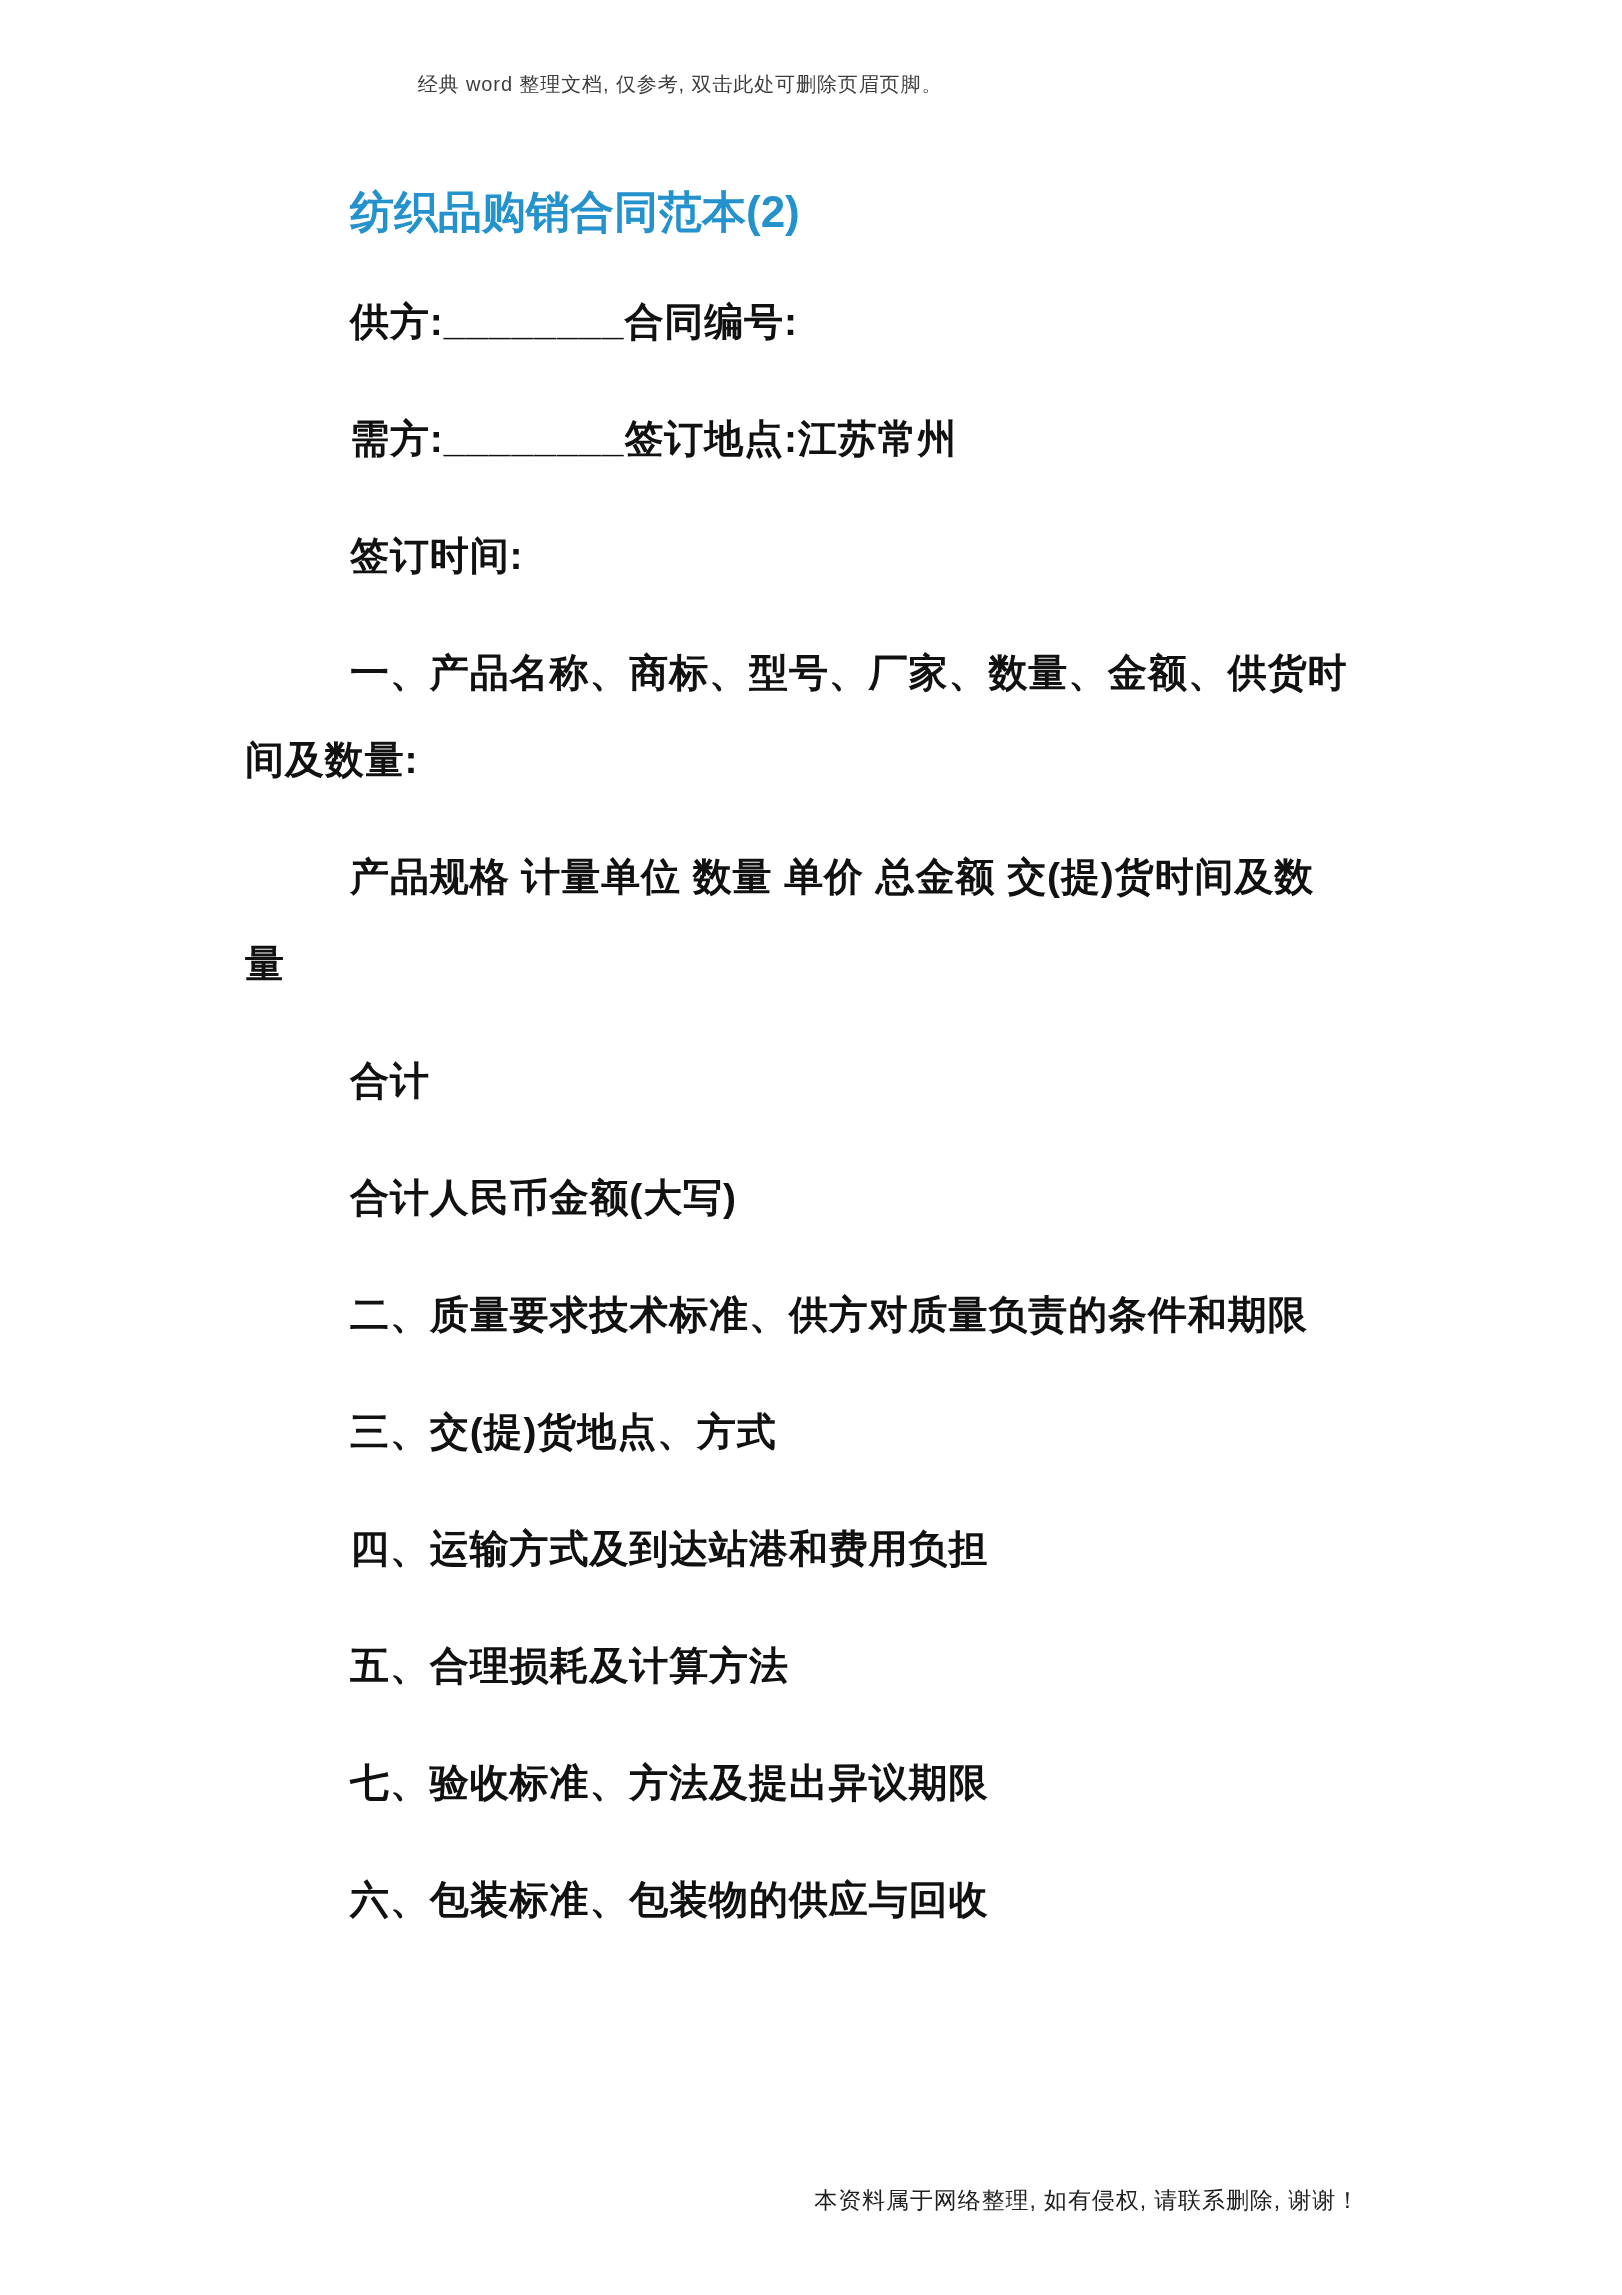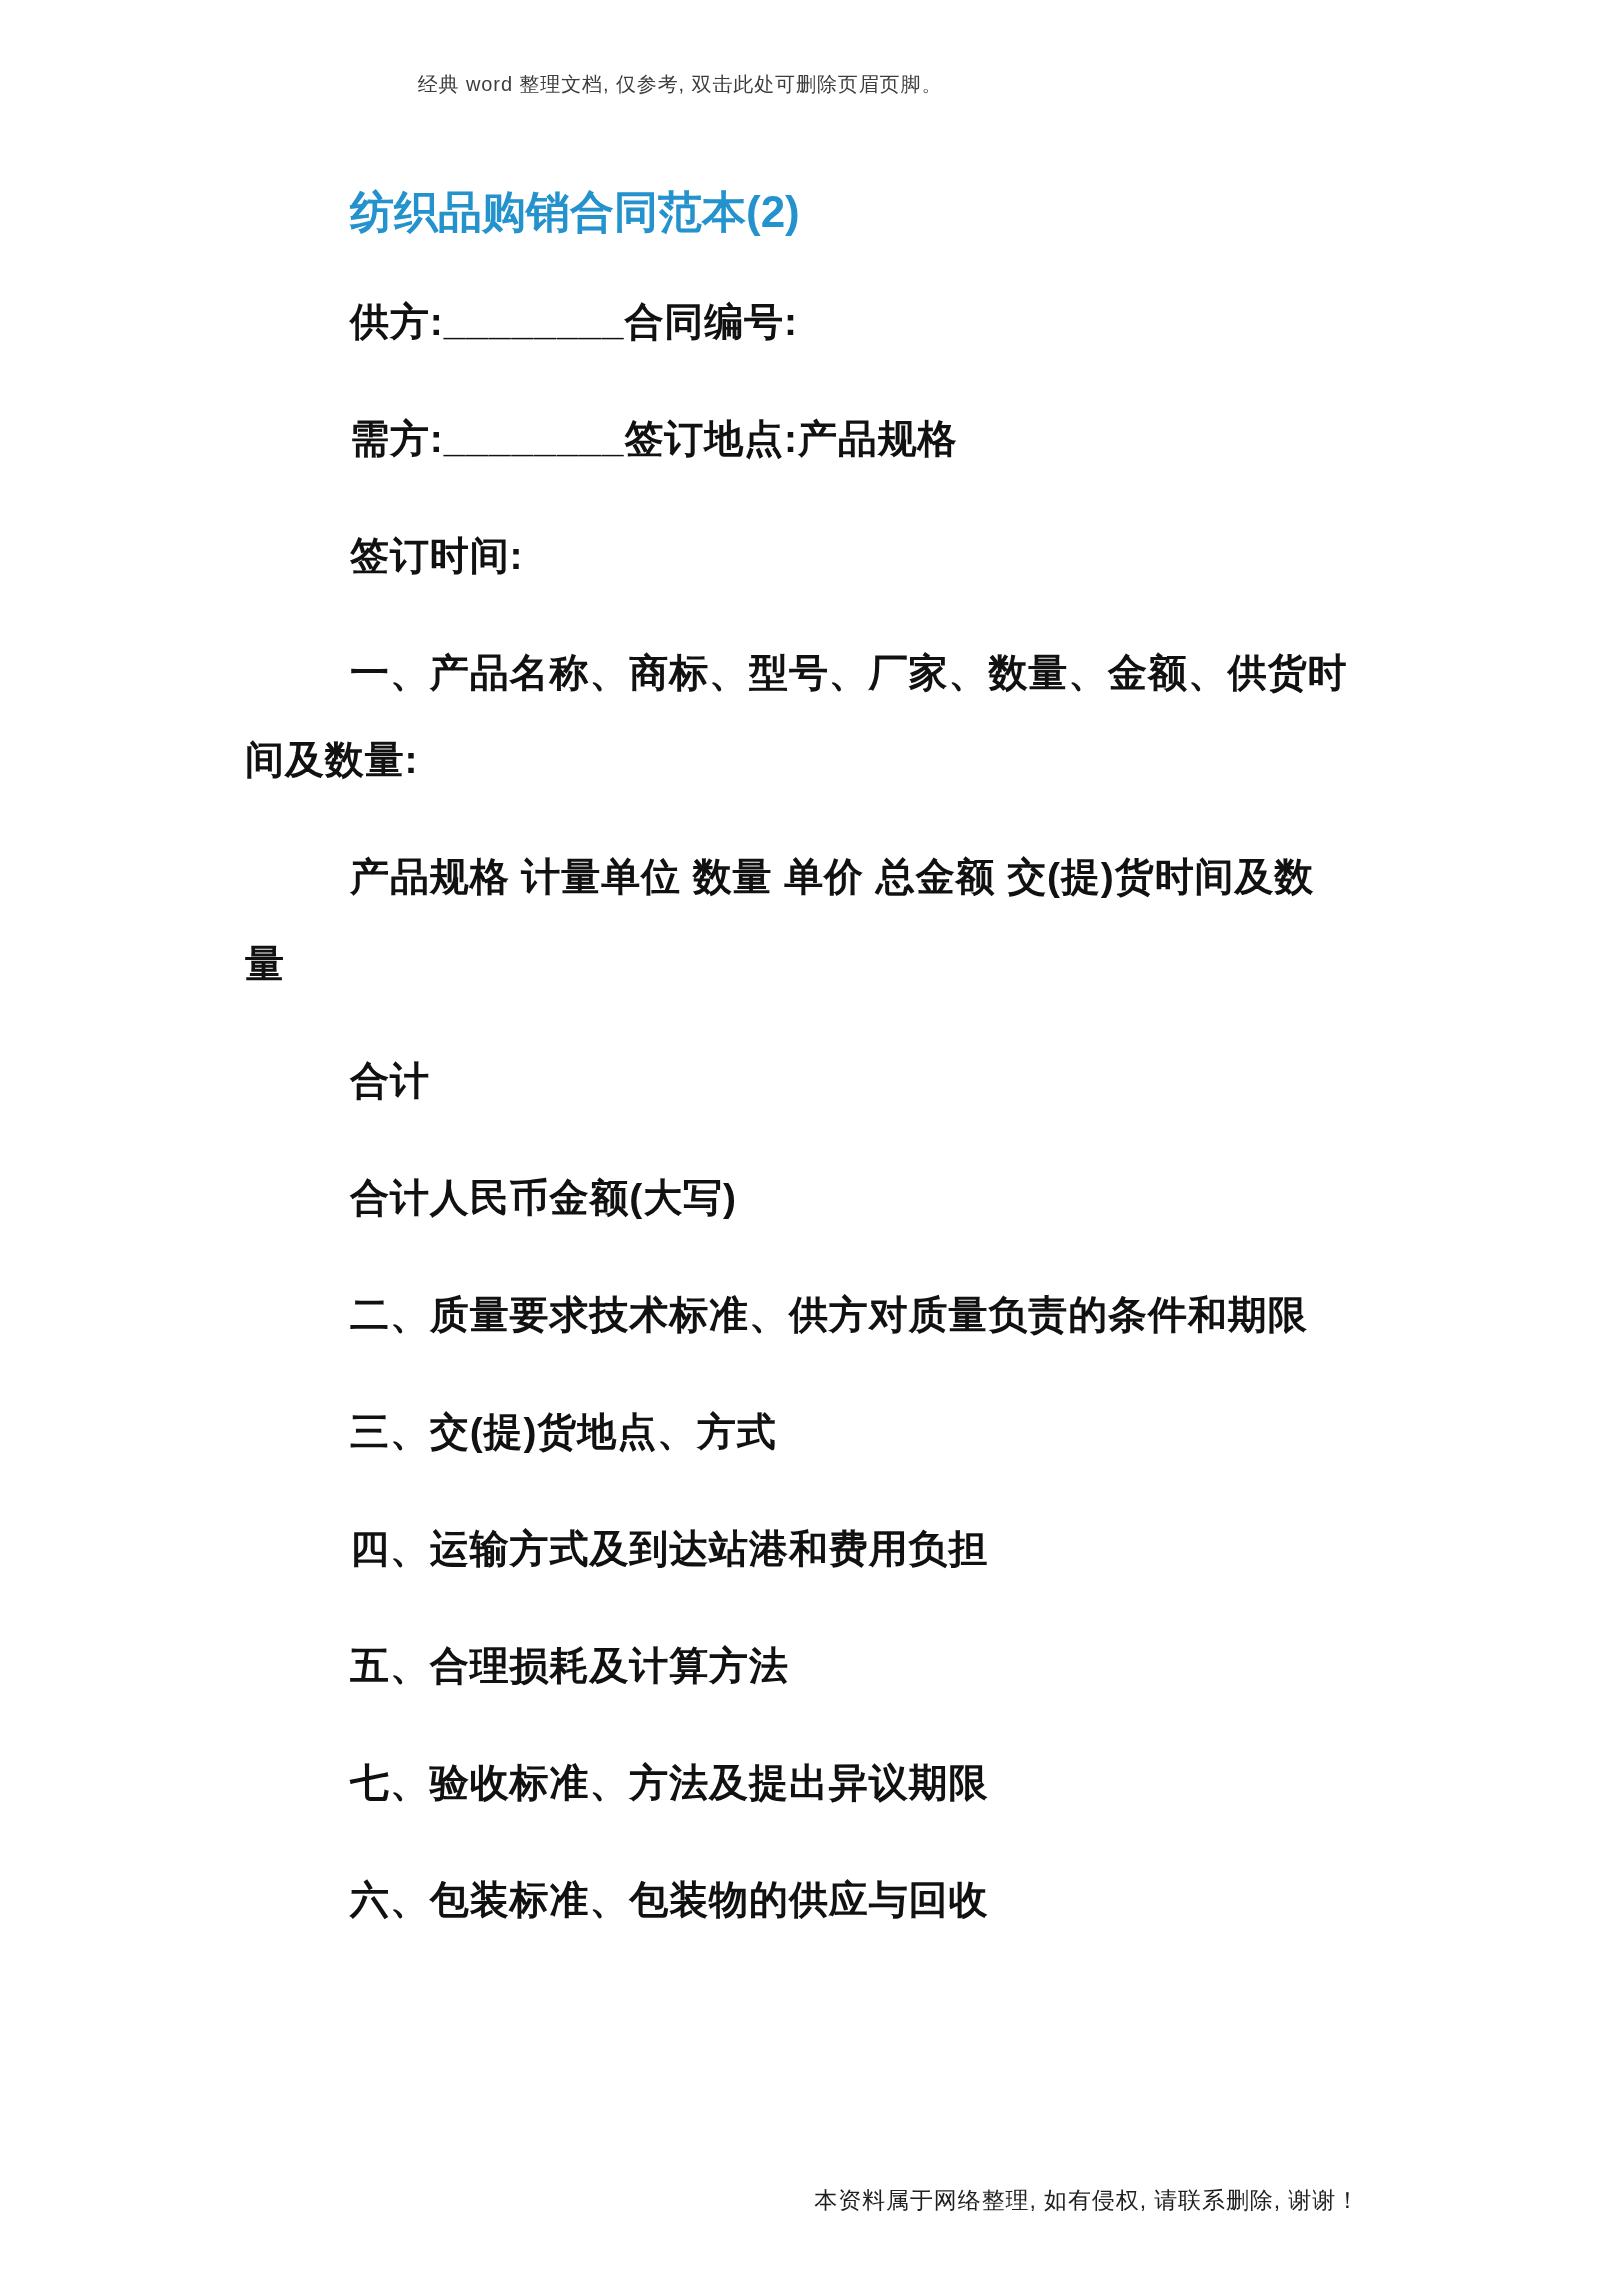--- a/index.html
+++ b/index.html
@@ -69,21 +69,21 @@
 
 <div class="page">
 
   <div class="header-note">经典 word 整理文档, 仅参考, 双击此处可删除页眉页脚。</div>
 
   <div class="content">
 
     <h1 class="doc-title">纺织品购销合同范本(2)</h1>
 
     <p class="line indent">供方:________合同编号:</p>
-    <p class="line indent">需方:________签订地点:产品规格</p>
+    <p class="line indent">需方:________签订地点:江苏常州</p>
     <p class="line indent">签订时间:</p>
     <p class="line indent">一、产品名称、商标、型号、厂家、数量、金额、供货时</p>
     <p class="line cont">间及数量:</p>
     <p class="line indent">产品规格 计量单位 数量 单价 总金额 交(提)货时间及数</p>
     <p class="line cont">量</p>
     <p class="line indent">合计</p>
     <p class="line indent">合计人民币金额(大写)</p>
     <p class="line indent">二、质量要求技术标准、供方对质量负责的条件和期限</p>
     <p class="line indent">三、交(提)货地点、方式</p>
     <p class="line indent">四、运输方式及到达站港和费用负担</p>

